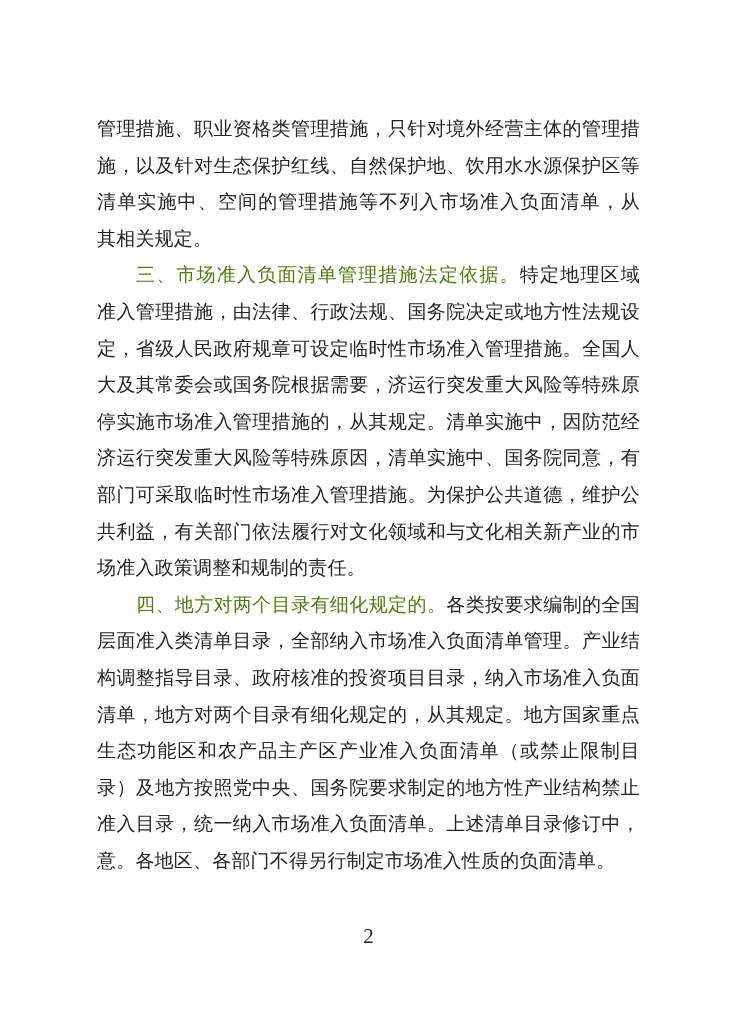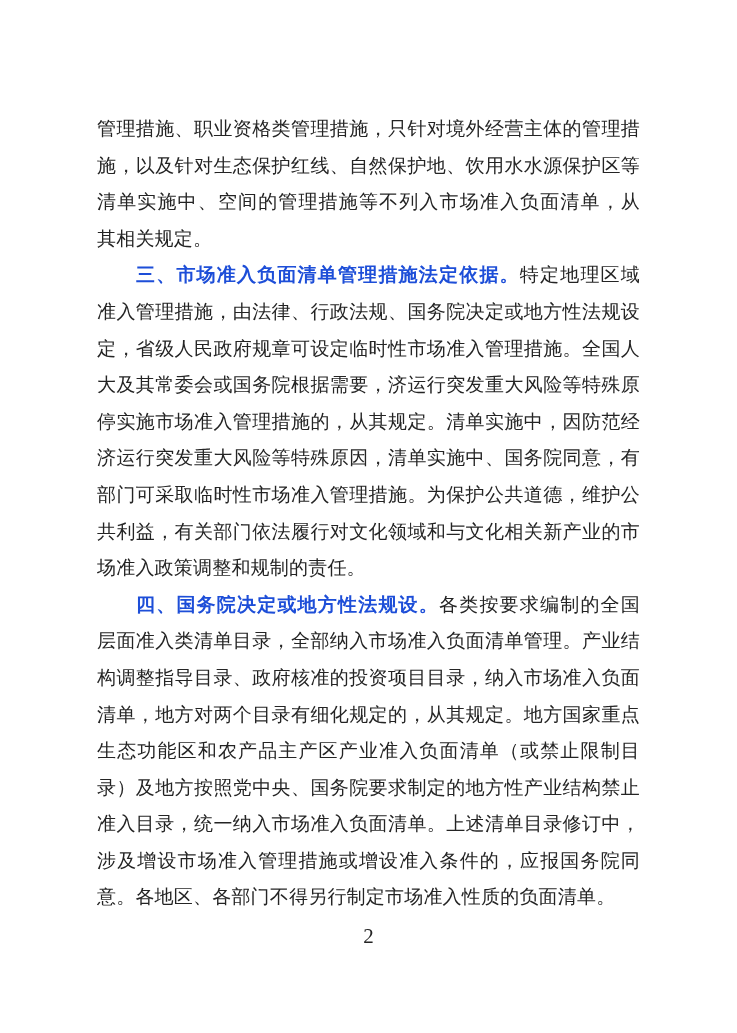--- a/index.html
+++ b/index.html
@@ -37,24 +37,24 @@
     letter-spacing: 0.2px;
     overflow: hidden;
   }
   .line.last {
     text-align-last: left;
   }
   .line.indent {
     padding-left: 39px;
   }
   .seg-bold {
-    font-weight: 700;
+    font-weight: 400;
     
     font-family: "Liberation Sans", "DejaVu Sans", sans-serif;
-    color: #1d4ed8;
+    color: #4d7c0f;
   }
   .page-footer {
     position: absolute;
     left: 97px;
     top: 923px;
     width: 543px;
     text-align: center;
     font-size: 21px;
     line-height: 26px;
     color: #242424;
@@ -76,27 +76,26 @@
         <div class="line"><span class="seg">准入管理措施，由法律、行政法规、国务院决定或地方性法规设</span></div>
         <div class="line"><span class="seg">定，省级人民政府规章可设定临时性市场准入管理措施。全国人</span></div>
         <div class="line"><span class="seg">大及其常委会或国务院根据需要，济运行突发重大风险等特殊原因</span></div>
         <div class="line"><span class="seg">停实施市场准入管理措施的，从其规定。清单实施中，因防范经</span></div>
         <div class="line"><span class="seg">济运行突发重大风险等特殊原因，清单实施中、国务院同意，有关</span></div>
         <div class="line"><span class="seg">部门可采取临时性市场准入管理措施。为保护公共道德，维护公</span></div>
         <div class="line"><span class="seg">共利益，有关部门依法履行对文化领域和与文化相关新产业的市</span></div>
         <div class="line last"><span class="seg">场准入政策调整和规制的责任。</span></div>
       </div>
       <div class="para">
-        <div class="line indent"><span class="seg-bold">四、国务院决定或地方性法规设。</span><span class="seg">各类按要求编制的全国</span></div>
+        <div class="line indent"><span class="seg-bold">四、地方对两个目录有细化规定的。</span><span class="seg">各类按要求编制的全国</span></div>
         <div class="line"><span class="seg">层面准入类清单目录，全部纳入市场准入负面清单管理。产业结</span></div>
         <div class="line"><span class="seg">构调整指导目录、政府核准的投资项目目录，纳入市场准入负面</span></div>
         <div class="line"><span class="seg">清单，地方对两个目录有细化规定的，从其规定。地方国家重点</span></div>
         <div class="line"><span class="seg">生态功能区和农产品主产区产业准入负面清单（或禁止限制目</span></div>
         <div class="line"><span class="seg">录）及地方按照党中央、国务院要求制定的地方性产业结构禁止</span></div>
         <div class="line"><span class="seg">准入目录，统一纳入市场准入负面清单。上述清单目录修订中，</span></div>
-        <div class="line"><span class="seg">涉及增设市场准入管理措施或增设准入条件的，应报国务院同</span></div>
         <div class="line last"><span class="seg">意。各地区、各部门不得另行制定市场准入性质的负面清单。</span></div>
       </div>
     </main>
   <footer class="page-footer">
     <span>2</span>
   </footer>
 </div>
 
 </body></html>

